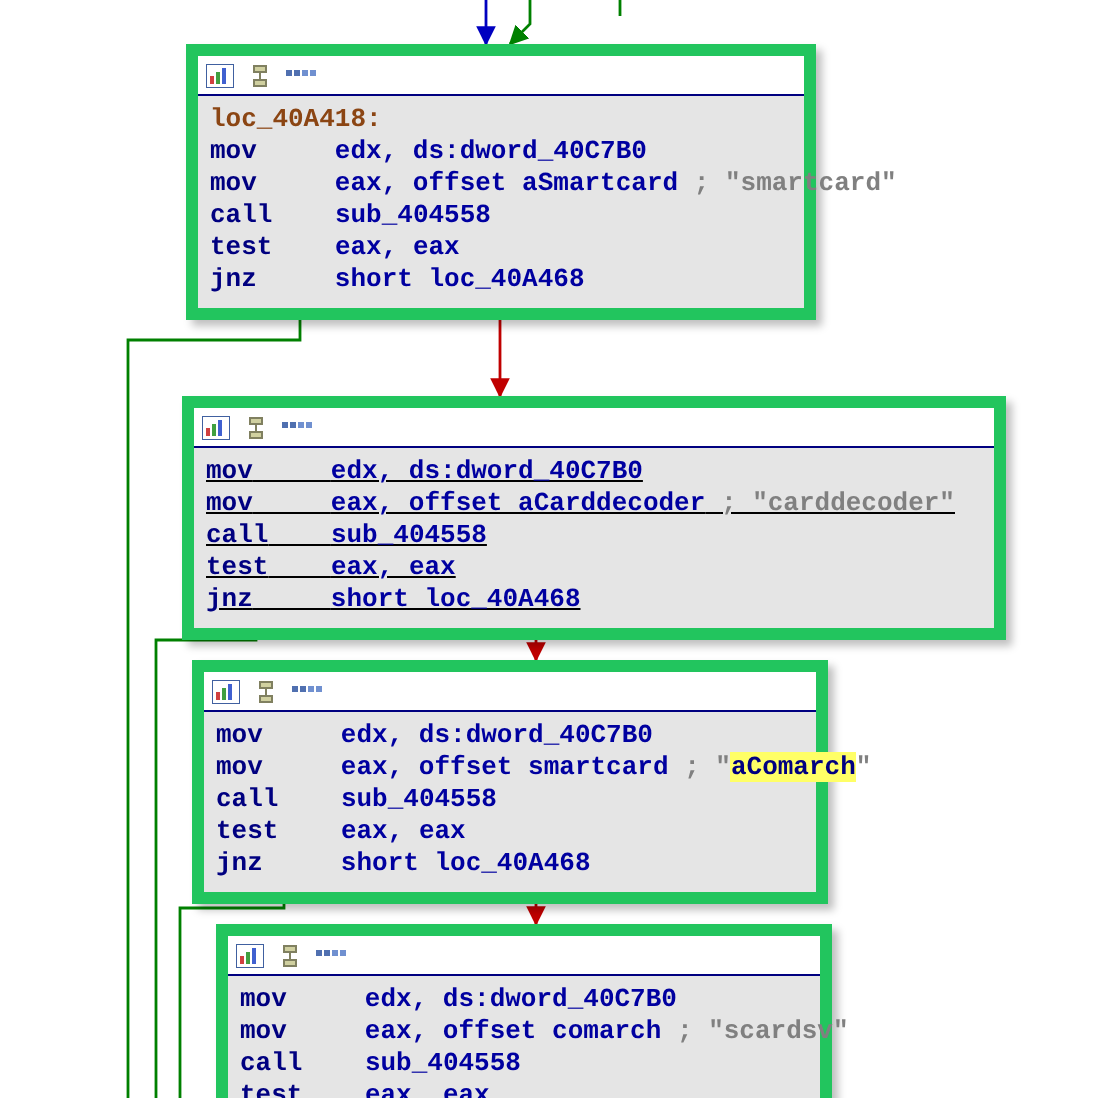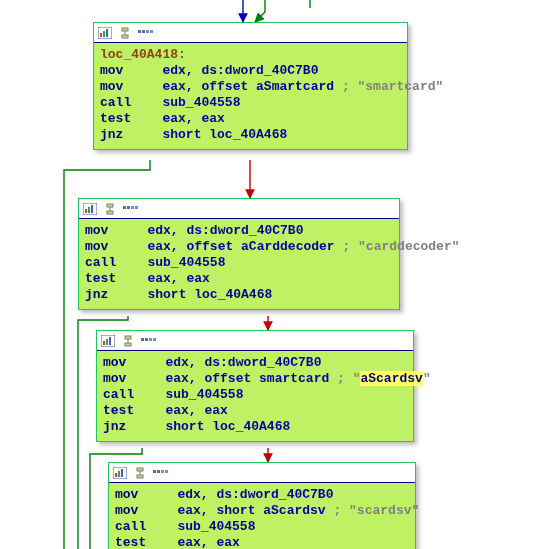--- a/index.html
+++ b/index.html
@@ -17,22 +17,22 @@
   svg.edges {
     position: absolute;
     top: 0; left: 0;
     width: 557px;
     height: 549px;
     pointer-events: none;
     z-index: 0;
   }
   .node {
     position: absolute;
-    background: #bef264;
-    border: 1px solid #22c55e;
+    background: #e5e5e5;
+    border: 6px solid #22c55e;
     box-shadow: 3px 3px 4px rgba(0,0,0,0.25);
     z-index: 1;
   }
   .node-header {
     height: 20px;
     border-bottom: 1px solid #000080;
     background: #ffffff;
     display: flex;
     align-items: center;
     padding: 0 4px;
@@ -108,21 +108,21 @@
       </span>
   </div>
   <div class="node-body"><span class="lbl">loc_40A418:</span>
 <span class="kw">mov</span>     <span class="addr">edx, ds:dword_40C7B0</span>
 <span class="kw">mov</span>     <span class="addr">eax, offset aSmartcard</span> <span class="cmt">; "smartcard"</span>
 <span class="kw">call</span>    <span class="addr">sub_404558</span>
 <span class="kw">test</span>    <span class="addr">eax, eax</span>
 <span class="kw">jnz</span>     <span class="addr">short loc_40A468</span></div>
 </div>
 
-<div class="node" style="left:78px; top:198px; width:322px;">
+<div class="node" style="left:91px; top:198px; width:412px;text-decoration:underline;">
   <div class="node-header">
     <span class="hicon">
         <svg width="14" height="12">
           <rect x="0" y="0" width="14" height="12" fill="#ffffff" stroke="#4060a0"></rect>
           <rect x="2" y="6" width="2" height="4" fill="#d04040"></rect>
           <rect x="5" y="4" width="2" height="6" fill="#40a040"></rect>
           <rect x="8" y="2" width="2" height="8" fill="#4060d0"></rect>
         </svg>
       </span>
     <span class="hicon">
@@ -168,21 +168,21 @@
     <span class="hicon">
         <svg width="16" height="12">
           <rect x="0" y="3" width="3" height="3" fill="#5070b0"></rect>
           <rect x="4" y="3" width="3" height="3" fill="#5070b0"></rect>
           <rect x="8" y="3" width="3" height="3" fill="#7090d0"></rect>
           <rect x="12" y="3" width="3" height="3" fill="#7090d0"></rect>
         </svg>
       </span>
   </div>
   <div class="node-body"><span class="kw">mov</span>     <span class="addr">edx, ds:dword_40C7B0</span>
-<span class="kw">mov</span>     <span class="addr">eax, offset smartcard</span> <span class="cmt"><span>; "</span><span class="hl-search">aScardsv</span><span>"</span></span>
+<span class="kw">mov</span>     <span class="addr">eax, offset smartcard</span> <span class="cmt"><span>; "</span><span class="hl-search">aComarch</span><span>"</span></span>
 <span class="kw">call</span>    <span class="addr">sub_404558</span>
 <span class="kw">test</span>    <span class="addr">eax, eax</span>
 <span class="kw">jnz</span>     <span class="addr">short loc_40A468</span></div>
 </div>
 
 <div class="node" style="left:108px; top:462px; width:308px;">
   <div class="node-header">
     <span class="hicon">
         <svg width="14" height="12">
           <rect x="0" y="0" width="14" height="12" fill="#ffffff" stroke="#4060a0"></rect>
@@ -201,17 +201,17 @@
     <span class="hicon">
         <svg width="16" height="12">
           <rect x="0" y="3" width="3" height="3" fill="#5070b0"></rect>
           <rect x="4" y="3" width="3" height="3" fill="#5070b0"></rect>
           <rect x="8" y="3" width="3" height="3" fill="#7090d0"></rect>
           <rect x="12" y="3" width="3" height="3" fill="#7090d0"></rect>
         </svg>
       </span>
   </div>
   <div class="node-body"><span class="kw">mov</span>     <span class="addr">edx, ds:dword_40C7B0</span>
-<span class="kw">mov</span>     <span class="addr">eax, short aScardsv</span> <span class="cmt">; "scardsv"</span>
+<span class="kw">mov</span>     <span class="addr">eax, offset comarch</span> <span class="cmt">; "scardsv"</span>
 <span class="kw">call</span>    <span class="addr">sub_404558</span>
 <span class="kw">test</span>    <span class="addr">eax, eax</span>
       </div>
 </div>
 
 </body></html>

